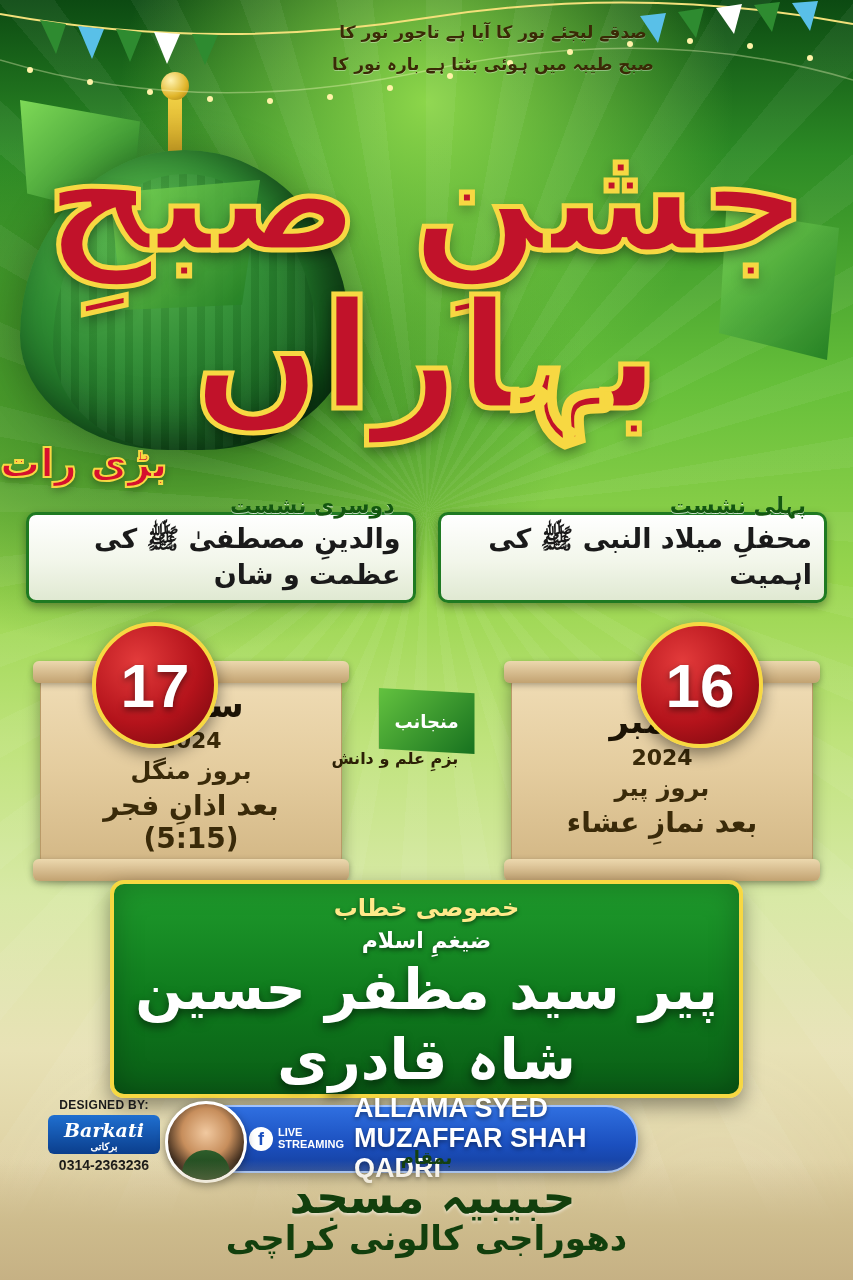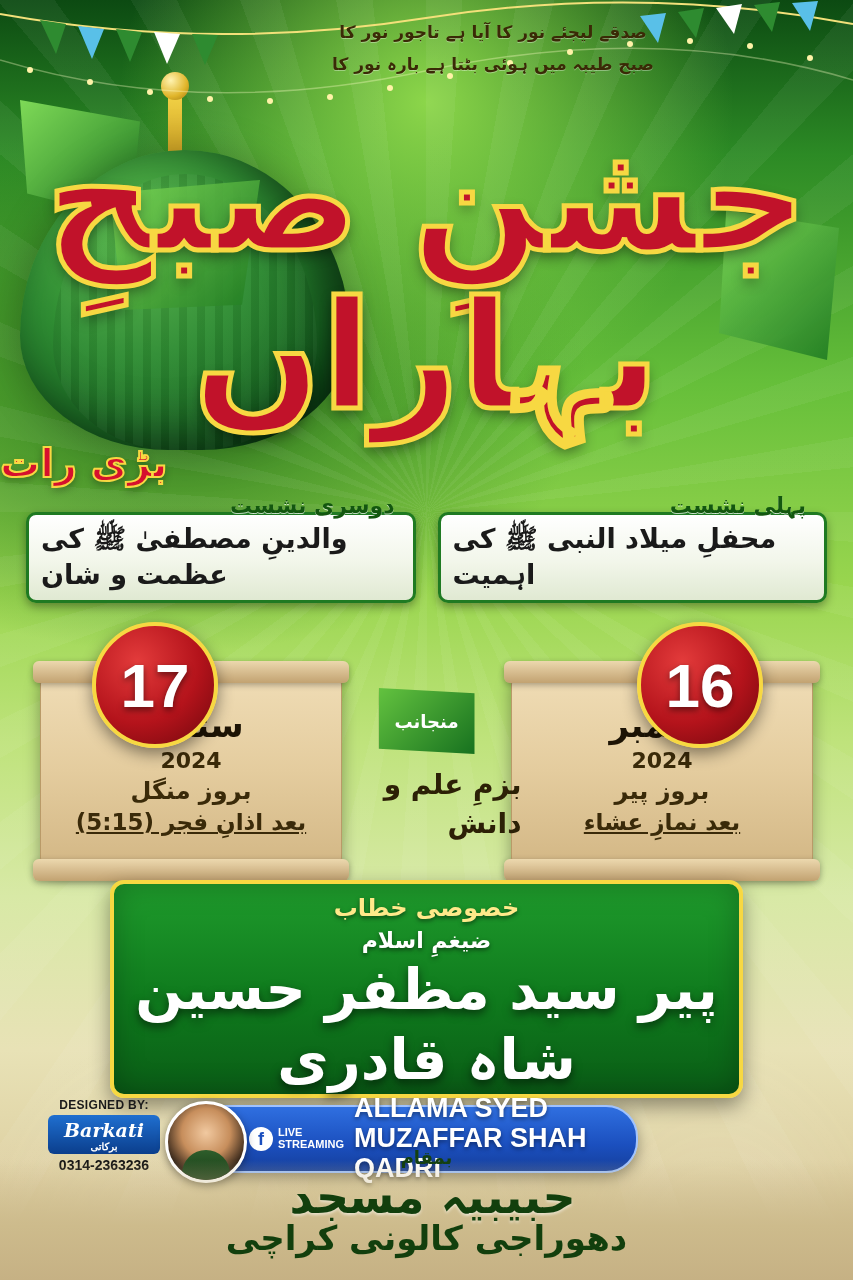--- a/index.html
+++ b/index.html
@@ -177,21 +177,21 @@
     color: #13570f;
     text-shadow: 0 1px 0 rgba(255,255,255,.7);
   }
   .session-text {
     direction: rtl;
     font-family: "DejaVu Sans", sans-serif;
     font-weight: bold;
     font-size: 27px;
     color: #1a1a1a;
     padding: 6px 12px;
-    text-align: left;
+    text-align: right;
     line-height: 1.35;
     border-radius: 21px;
   }
 
   
   .scrolls {
     position: absolute;
     top: 640px; left: 30px; right: 30px;
     height: 240px;
   }
@@ -227,21 +227,21 @@
     color: #3a2a09;
     display:flex; flex-direction:column; align-items:center; justify-content:center;
     gap: 4px;
   }
   .scroll-month {
     font-size: 34px; font-weight: bold; color: #1d1405;
     line-height: 1.1;
   }
   .scroll-year { font-size: 22px; font-weight: bold; }
   .scroll-day { font-size: 24px; font-weight: bold; }
-  .scroll-time { font-size: 23px; font-weight: bold; text-decoration: underline; }
+  .scroll-time { font-size: 28px; font-weight: bold; }
 
   .daybadge {
     position: absolute;
     top: -18px;
     width: 118px; height: 118px;
     border-radius: 50%;
     background: radial-gradient(circle at 35% 30%, #e33b3b 0%, #b4131b 55%, #6e070d 100%);
     border: 4px solid #f7d842;
     box-shadow: 0 6px 16px rgba(0,0,0,.45);
     display:flex; align-items:center; justify-content:center;
@@ -261,25 +261,24 @@
     background: linear-gradient(135deg,#63c23f,#17711f);
     clip-path: polygon(0 0,100% 8%,100% 100%,0 92%);
     box-shadow: 0 3px 8px rgba(0,0,0,.35);
     display:flex; align-items:center; justify-content:center;
     direction: rtl;
     color:#fff; font-family:"DejaVu Sans", sans-serif; font-weight:bold; font-size:18px;
   }
   .center-text {
     position:absolute;
     left: 50%; top: 108px; transform: translateX(-50%);
-    direction: rtl; text-align:right;
+    direction: rtl; text-align:left;
     font-family:"DejaVu Sans", sans-serif; font-weight:bold;
-    font-size: 28px; color:#2c2006; line-height:1.4;
+    font-size: 16px; color:#2c2006; line-height:1.4;
     width: 190px;
-    margin-top: 17px;
   }
 
   
   .speaker-panel {
     position: absolute;
     left: 110px; right: 110px; top: 880px;
     height: 200px;
     border-radius: 14px;
     background: linear-gradient(180deg,#1f9b2c 0%,#0f7a1d 55%,#0a5d16 100%);
     border: 4px solid #f7d842;

